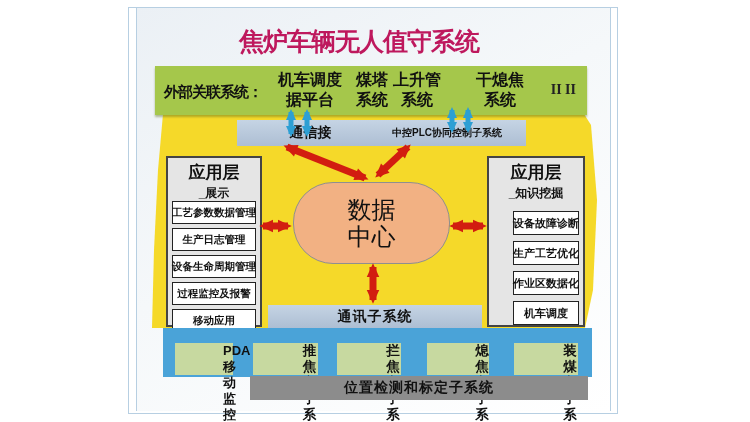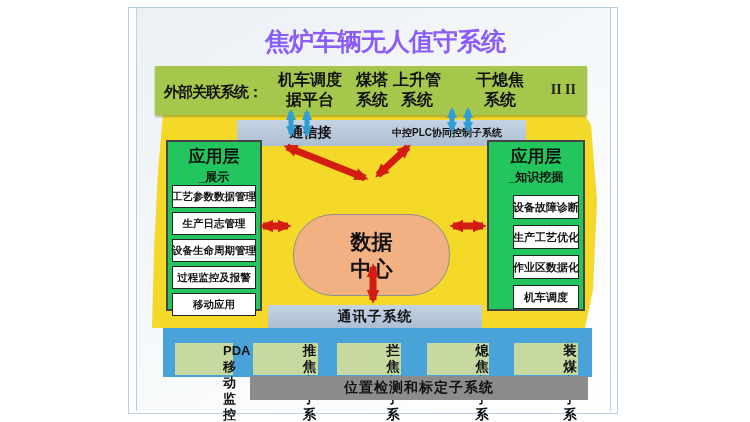--- a/index.html
+++ b/index.html
@@ -1,43 +1,43 @@
 <!DOCTYPE html>
 <html><head>
 <meta charset="utf-8">
 <style>
   html,body{margin:0;padding:0;background:#fff;}
   .page{position:relative;width:750px;height:422px;font-family:"Liberation Sans",sans-serif;overflow:hidden;}
   .frame-outer{position:absolute;left:128px;top:7px;width:488px;height:405px;border:1px solid #b7cfe2;background:#fff;}
   .frame-inner{position:absolute;left:136px;top:8px;width:473px;height:403px;border-left:1px solid #b7cfe2;border-right:1px solid #b7cfe2;background:linear-gradient(150deg,#ebf0f5 0%,#f5f8fa 45%,#ffffff 100%);}
-  .title{position:absolute;left:150px;top:25px;width:470px;text-align:center;font-size:25px;font-weight:bold;color:#8b5cf6;letter-spacing:-1px;}
+  .title{position:absolute;left:124px;top:25px;width:470px;text-align:center;font-size:25px;font-weight:bold;color:#be185d;letter-spacing:-1px;}
   .green-bar{position:absolute;left:155px;top:66px;width:432px;height:49px;background:#a5c74b;box-shadow:0 2px 2px rgba(90,110,30,.45);}
   .ext-label{position:absolute;left:9px;top:17px;font-size:15px;font-weight:bold;color:#111;letter-spacing:-1px;}
   .ext-col{position:absolute;top:4px;text-align:center;font-size:16px;font-weight:bold;color:#111;line-height:20px;}
   .ext-col span{display:block;}
   .col0{left:111px;width:88px;}
   .col1{left:193px;width:48px;}
   .col2{left:232px;width:60px;}
   .col3{left:315px;width:60px;}
   .ext-suffix{position:absolute;right:11px;top:16px;font-size:14px;font-weight:bold;color:#222;font-family:"Liberation Serif",serif;}
   .yellow{position:absolute;left:145px;top:114px;width:455px;height:214px;background:#f5d929;
     clip-path:polygon(18px 0,439px 0,446px 11px,452px 86px,448px 176px,440px 214px,7px 214px,9px 136px,13px 56px);}
   .iface-box{position:absolute;top:120px;height:26px;background:linear-gradient(#c5d4e4,#adbed3);display:flex;align-items:center;justify-content:center;font-size:14px;font-weight:bold;color:#111;padding-left:37px;}
   .box-comm{left:237px;width:87px;}
   .box-plc{left:331px;width:158px;font-size:10px;}
-  .panel{position:absolute;top:140px;width:92px;height:167px;background:#22c55e;border:2px solid #444;}
+  .panel{position:absolute;top:156px;width:92px;height:167px;background:#e5e5e5;border:2px solid #444;}
   .panel-left{left:166px;}
   .panel-right{left:487px;width:94px;}
   .panel-title{text-align:center;font-size:17px;font-weight:bold;color:#111;margin-top:3px;}
   .panel-sub{text-align:center;font-size:12px;font-weight:bold;color:#111;margin-top:1px;}
   .panel-items{position:absolute;left:4px;right:4px;top:43px;display:flex;flex-direction:column;gap:4px;}
   .panel-right .panel-items{top:53px;gap:6px;padding-left:20px;}
   .p-item{height:21px;border:1px solid #222;background:#fff;display:flex;align-items:center;justify-content:center;font-size:10.5px;font-weight:bold;color:#111;white-space:nowrap;}
   .panel-right .p-item{height:22px;font-size:11px;}
-  .blob{position:absolute;left:293px;top:182px;width:155px;height:80px;background:#f2b183;border:1px solid #8f8f8f;border-radius:40px;display:flex;align-items:center;justify-content:center;text-align:center;font-size:21px;font-weight:bold;color:#111;line-height:27px;margin-top:32px;}
+  .blob{position:absolute;left:293px;top:182px;width:155px;height:80px;background:#f2b183;border:1px solid #8f8f8f;border-radius:40px;display:flex;align-items:center;justify-content:center;text-align:center;font-size:24px;font-weight:normal;color:#111;line-height:27px;}
   .comm-sub{position:absolute;left:268px;top:305px;width:214px;height:23px;background:linear-gradient(#c5d4e4,#adbed3);display:flex;align-items:center;justify-content:center;font-size:14px;font-weight:bold;letter-spacing:1px;color:#111;}
   .blue-bar{position:absolute;left:163px;top:328px;width:429px;height:49px;background:#4aa3d8;}
   .veh{position:absolute;top:343px;height:32px;background:#c7d9a0;text-align:center;font-size:13.5px;font-weight:bold;color:#111;line-height:16px;padding-top:0;box-sizing:border-box;}
   .veh span{display:block;padding-left:48px;}
   .veh0{left:175px;width:58px;font-size:13px;}
   .veh1{left:253px;width:65px;}
   .veh2{left:337px;width:64px;}
   .veh3{left:427px;width:62px;}
   .veh4{left:514px;width:64px;}
   .gray-bar{position:absolute;left:250px;top:376px;width:338px;height:24px;background:#8c8c8c;display:flex;align-items:center;justify-content:center;font-size:14px;font-weight:bold;letter-spacing:1px;color:#111;}

